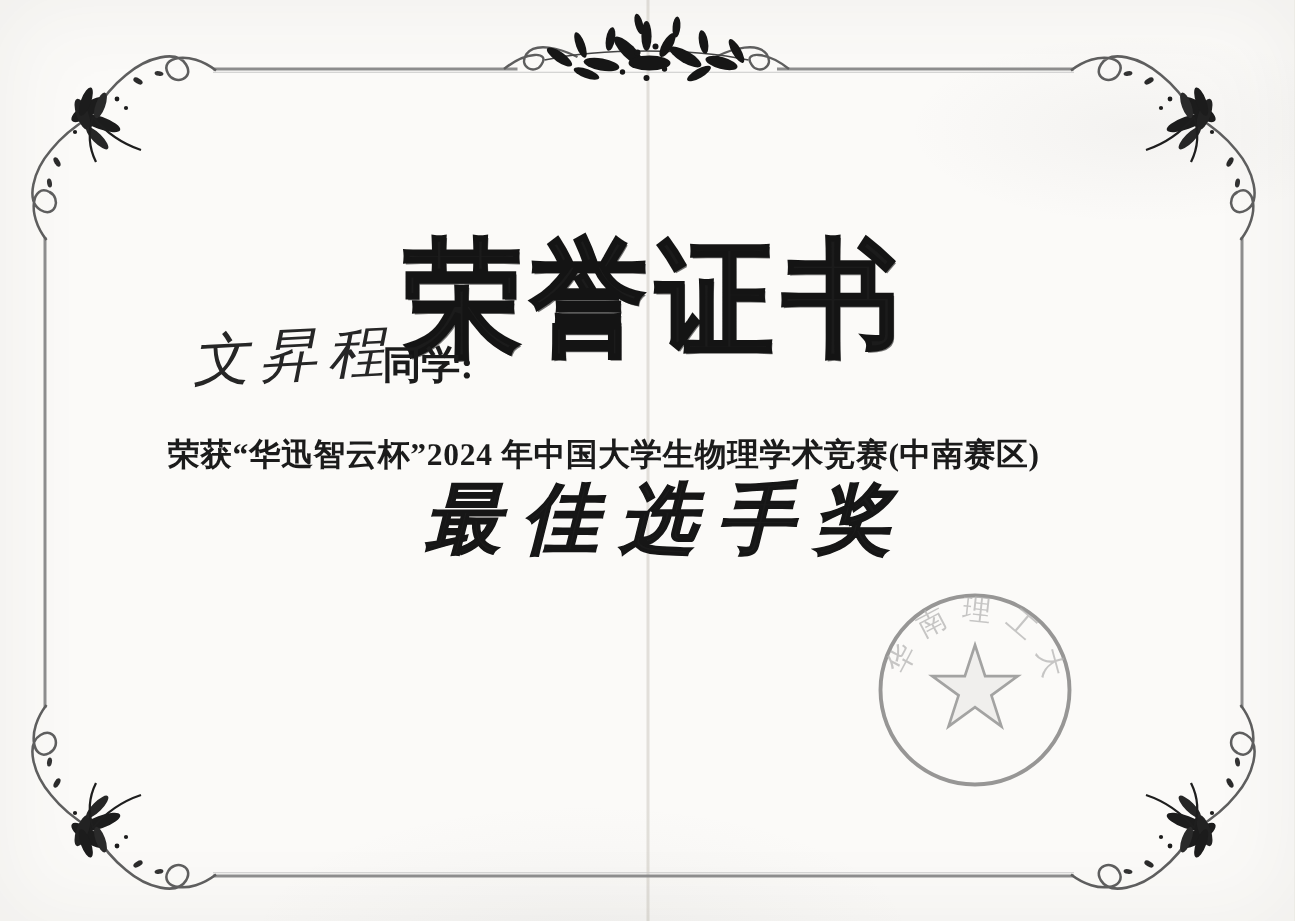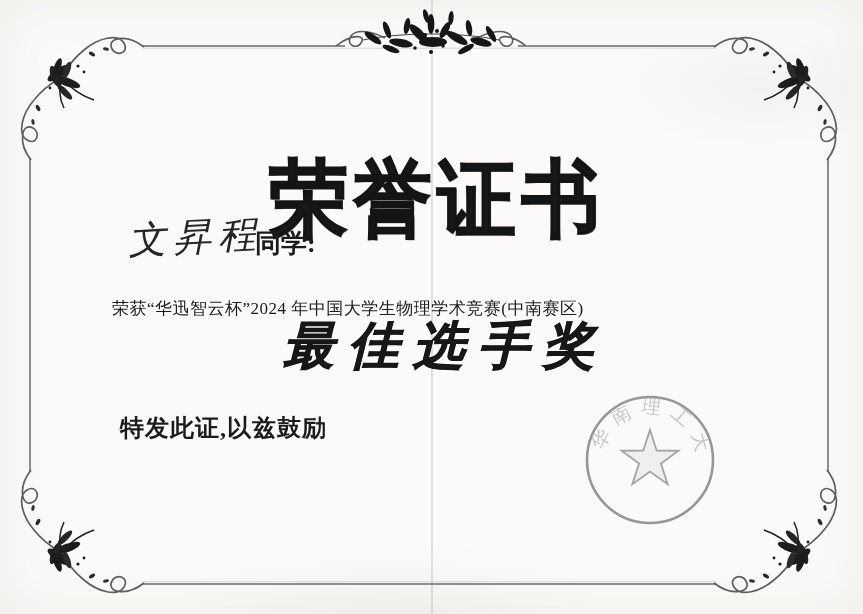--- a/index.html
+++ b/index.html
@@ -20,21 +20,21 @@
     left:0;top:96px;width:863px;text-align:center;
     font-size:78px;font-weight:bold;letter-spacing:6px;padding-left:6px;
     -webkit-text-stroke:1.5px #141414;text-shadow:1px 1px 0 rgba(20,20,20,.6);
     transform:scaleY(1.08);
   }
   .name{
     left:128px;top:212px;font-size:38px;color:#262626;
     font-style:italic;letter-spacing:7px;transform:rotate(-3deg);
   }
   .salutation{left:255px;top:226px;font-size:26px;font-weight:bold;}
-  .bodyline{left:112px;top:280px;font-size:17px;font-weight:normal;letter-spacing:.5px;}
+  .bodyline{left:112px;top:268px;font-size:21px;font-weight:bold;letter-spacing:.5px;}
   .award{
     left:0;top:312px;width:863px;text-align:center;
     font-size:51px;font-weight:bold;letter-spacing:14px;padding-left:14px;
     -webkit-text-stroke:.8px #161616;font-style:italic;
   }
   .closing{left:120px;top:388px;font-size:24px;font-weight:bold;letter-spacing:1px;}
   .issuer{left:423px;top:422px;width:400px;text-align:center;font-size:22.5px;font-weight:bold;}
   .issuer div{line-height:33px;letter-spacing:.5px;}
   .seal{position:absolute;left:570px;top:380px;z-index:4;opacity:.62;}
 </style>
@@ -124,21 +124,20 @@
 
   <h1 class="txt title">荣誉证书</h1>
 
   <span class="txt name">文昇程</span>
   <span class="txt salutation">同学:</span>
 
   <p class="txt bodyline">荣获“华迅智云杯”2024 年中国大学生物理学术竞赛(中南赛区)</p>
 
   <div class="txt award">最佳选手奖</div>
 
-  <p class="txt closing">特发此证,以兹鼓励</p>
 
 
   <svg class="seal" width="160" height="160" viewBox="-80 -80 160 160">
     <defs>
       <path id="sealArc" d="M -47,0 A 47,47 0 0 1 47,0" fill="none"></path>
     </defs>
     <circle cx="0" cy="0" r="63" fill="none" stroke="#5a5a5a" stroke-width="2.6"></circle>
     <path d="M0,-30 L6.76,-9.3 L28.53,-9.27 L10.94,3.55 L17.63,24.27 L0,11.5 L-17.63,24.27 L-10.94,3.55 L-28.53,-9.27 L-6.76,-9.3 Z" fill="rgba(110,110,110,0.12)" stroke="#6e6e6e" stroke-width="1.8"></path>
     <text font-size="19" fill="#8a8a8a" letter-spacing="9" opacity="0.75" font-family="Liberation Serif, DejaVu Serif, serif">
       <textPath href="#sealArc" startOffset="6%">华南理工大学</textPath>

